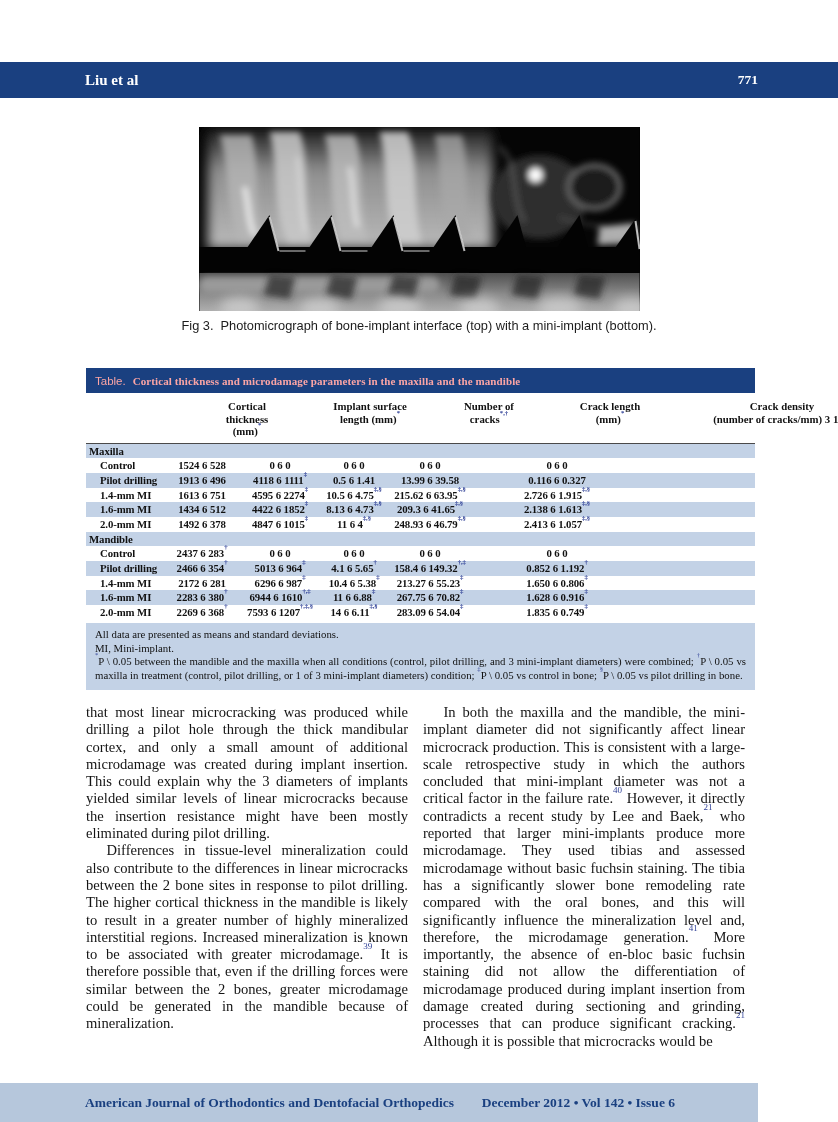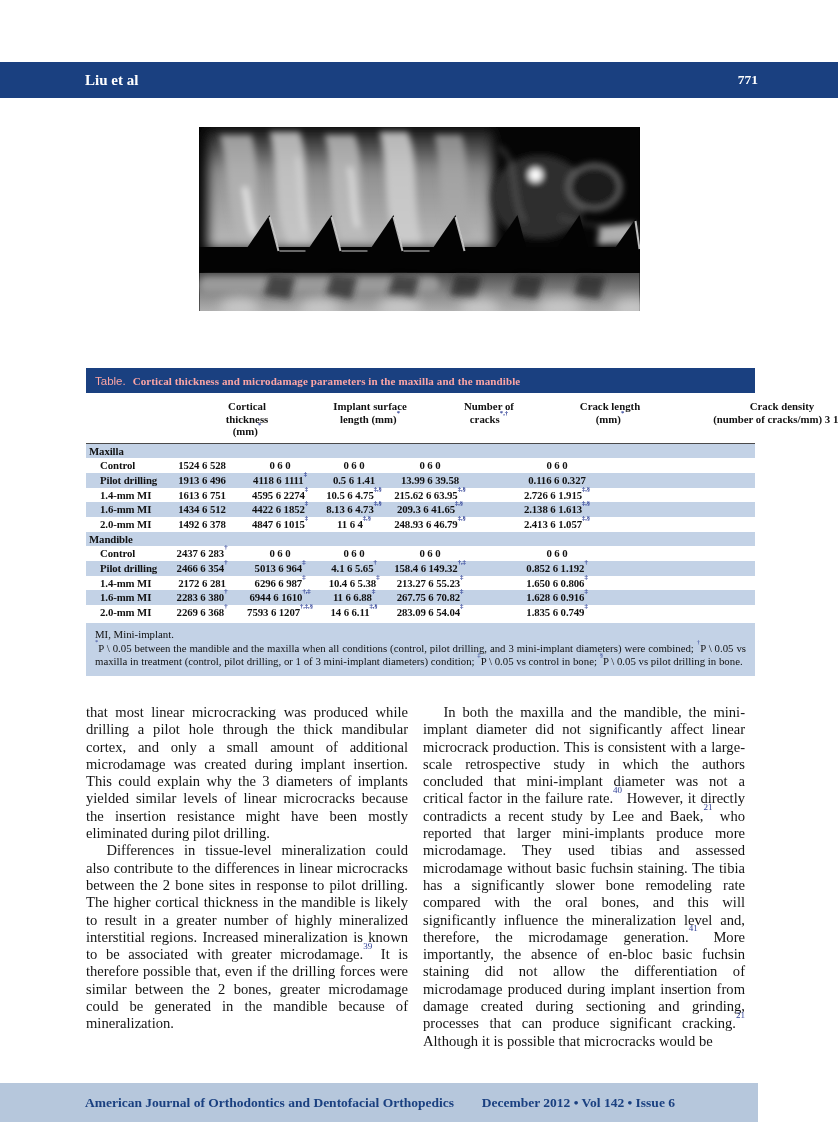--- a/index.html
+++ b/index.html
@@ -132,20 +132,23 @@
         <ellipse cx="40" cy="180" rx="20" ry="10"></ellipse>
           <ellipse cx="120" cy="181" rx="20" ry="10"></ellipse>
         <ellipse cx="200" cy="180" rx="22" ry="10"></ellipse>
           <ellipse cx="280" cy="181" rx="20" ry="10"></ellipse>
         <ellipse cx="360" cy="180" rx="22" ry="10"></ellipse>
           <ellipse cx="432" cy="181" rx="18" ry="10"></ellipse>
       </g>
     </svg>
   </div>
 
+  <div class="caption">
+    <span class="cap-label">Fig 3.</span><span>Photomicrograph of bone-implant interface (top) with a mini-implant (bottom).</span>
+  </div>
 
   <div class="tblock">
     <div class="t-title">
       <span class="t-title-label">Table.</span>
       <span class="t-title-text">Cortical thickness and microdamage parameters in the maxilla and the mandible</span>
     </div>
     <div class="t-grid t-head">
       <div class="t-hcell"></div>
     <div class="t-hcell">Cortical thickness
 (mm)<sup>*</sup></div>
@@ -236,20 +239,21 @@
         <div class="t-grid t-row">
           <div class="t-label">2.0-mm MI</div>
           <div class="t-cell">2269 6 368<sup>†</sup></div>
           <div class="t-cell">7593 6 1207<sup>†,‡,§</sup></div>
           <div class="t-cell">14 6 6.11<sup>‡,§</sup></div>
           <div class="t-cell">283.09 6 54.04<sup>‡</sup></div>
           <div class="t-cell">1.835 6 0.749<sup>‡</sup></div>
         </div>
       </div>
     <div class="t-foot">
+        <div class="fn-line">All data are presented as means and standard deviations.</div>
         <div class="fn-line">MI, Mini-implant.</div>
         <div class="fn-line fn-just"><sup>*</sup>P \ 0.05 between the mandible and the maxilla when all conditions (control, pilot drilling, and 3 mini-implant diameters) were combined; <sup>†</sup>P \ 0.05 vs maxilla in treatment (control, pilot drilling, or 1 of 3 mini-implant diameters) condition; <sup>‡</sup>P \ 0.05 vs control in bone; <sup>§</sup>P \ 0.05 vs pilot drilling in bone.</div>
       </div>
   </div>
 
   <div class="bodycols">
     <div class="bcol">
         <p class="para">that most linear microcracking was produced while drilling a pilot hole through the thick mandibular cortex, and only a small amount of additional microdamage was created during implant insertion. This could explain why the 3 diameters of implants yielded similar levels of linear microcracks because the insertion resistance might have been mostly eliminated during pilot drilling.</p>
         <p class="para indent">Differences in tissue-level mineralization could also contribute to the differences in linear microcracks between the 2 bone sites in response to pilot drilling. The higher cortical thickness in the mandible is likely to result in a greater number of highly mineralized interstitial regions. Increased mineralization is known to be associated with greater microdamage.<sup>39</sup> It is therefore possible that, even if the drilling forces were similar between the 2 bones, greater microdamage could be generated in the mandible because of mineralization.</p>
       </div>

